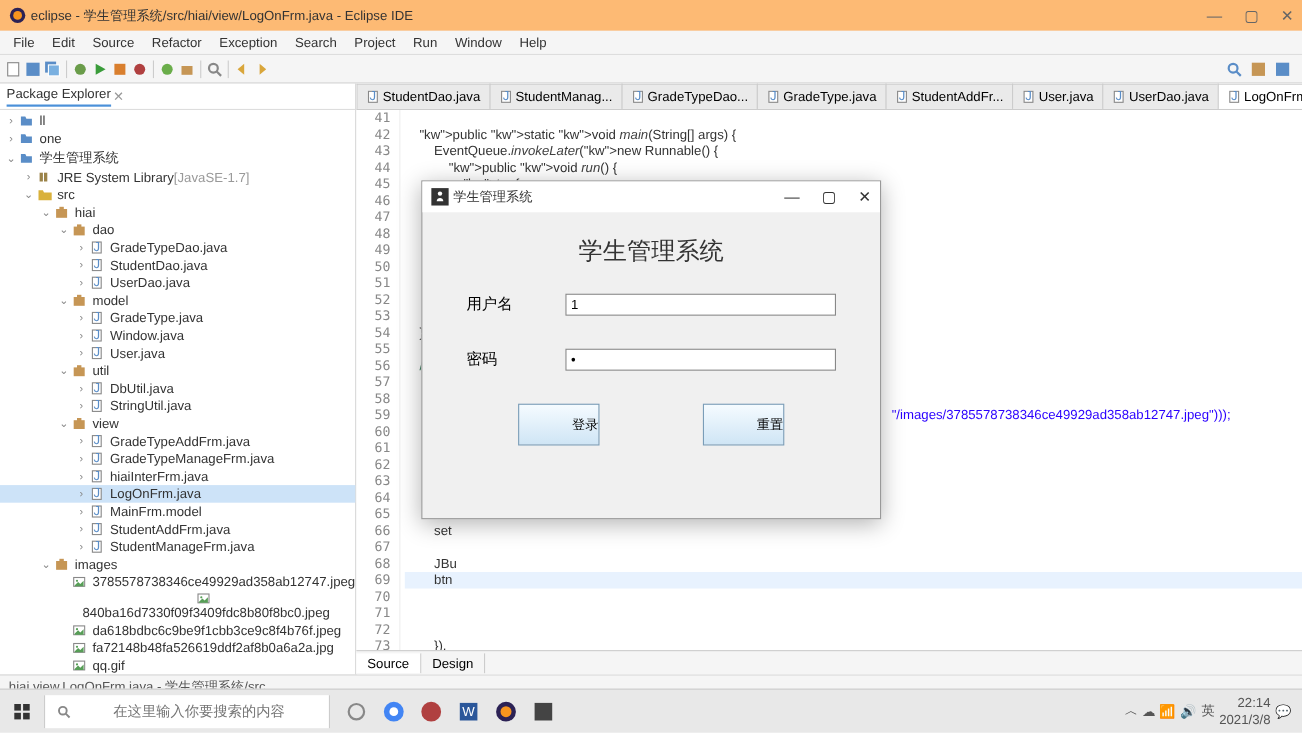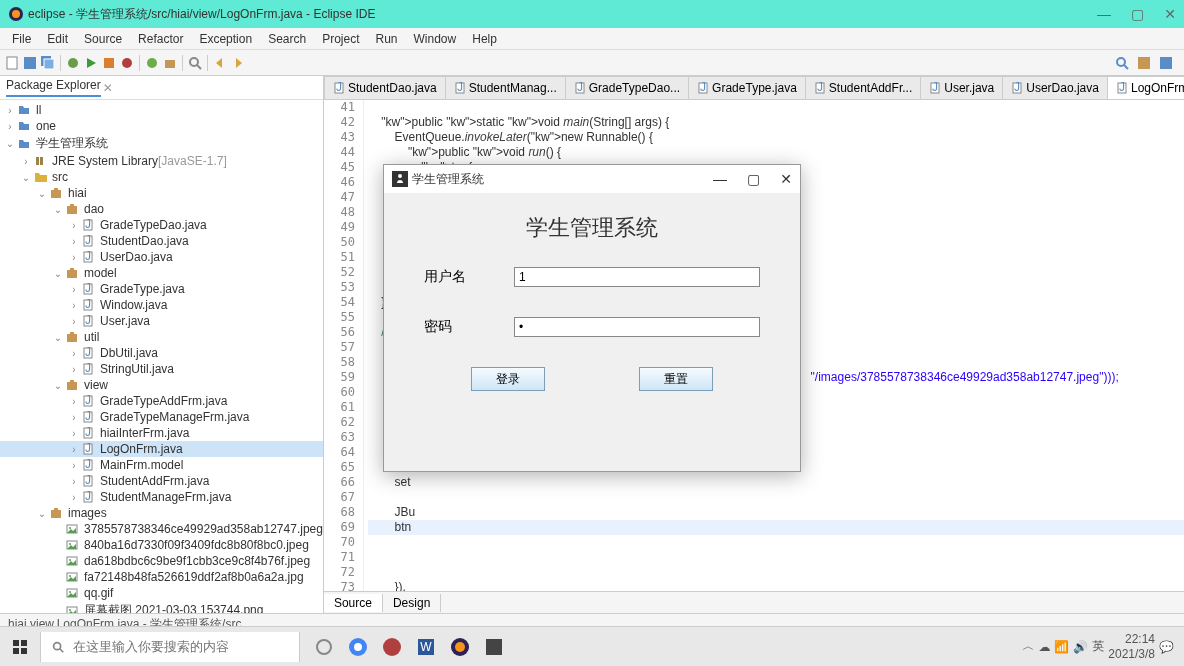--- a/index.html
+++ b/index.html
@@ -1,19 +1,19 @@
 <!DOCTYPE html>
 <html><head>
 <meta charset="utf-8">
 <style>
 * { margin: 0; padding: 0; box-sizing: border-box; font-family: "Microsoft YaHei", -apple-system, sans-serif; font-size: 12px; }
 body { background: #f0f0f0; width: 1184px; height: 666px; overflow: hidden; position: relative; }
 
 
-.titlebar { height: 28px; background: #5eead4; display: flex; align-items: center; padding: 0 8px; color: #333; }
+.titlebar { height: 28px; background: #fdba74; display: flex; align-items: center; padding: 0 8px; color: #333; }
 .titlebar-icon { width: 16px; height: 16px; margin-right: 4px; }
 .titlebar-controls { margin-left: auto; display: flex; gap: 20px; color:#666; }
 .titlebar-controls span { cursor: pointer; font-size: 14px; }
 
 
 .menubar { height: 22px; background: #f5f5f5; display: flex; align-items: center; padding: 0 4px; border-bottom: 1px solid #ddd; }
 .menubar span { padding: 2px 8px; color: #333; cursor: pointer; }
 
 
 .toolbar { height: 26px; background: #f5f5f5; display: flex; align-items: center; padding: 0 4px; border-bottom: 1px solid #ccc; gap: 2px; }
@@ -64,27 +64,27 @@
 .dialog-titlebar { height: 28px; background: #fff; display: flex; align-items: center; padding: 0 8px; }
 .dialog-title { font-size: 12px; color:#333; }
 .dialog-controls { margin-left: auto; display: flex; gap: 20px; }
 .dialog-controls span { cursor: pointer; font-size:14px; color:#333;}
 .dialog-body { padding: 20px 40px; }
 .dialog-heading { font-family: "SimSun", serif; font-size: 22px; text-align: center; margin-bottom: 24px; color:#333; }
 .form-row { display: flex; align-items: center; margin-bottom: 30px; }
 .form-label { width: 90px; text-align: left; font-size: 14px; }
 .form-input { flex: 1; height: 20px; border: 1px solid #888; background: #fff; padding: 0 4px; font-size: 12px;}
 .dialog-buttons { display: flex; justify-content: space-around; margin-top: 10px; }
-.dialog-btn { width: 74px; height: 24px; background: linear-gradient(#f5fbff,#cfe5f5); border: 1px solid #7a9db8; cursor: pointer; font-size:12px; }
+.dialog-btn { width: 74px; height: 38px; background: linear-gradient(#f5fbff,#cfe5f5); border: 1px solid #7a9db8; cursor: pointer; font-size:12px;text-align:right; }
 
 
 .taskbar { position: absolute; bottom: 0; left: 0; right: 0; height: 40px; background: #e8e8e8; border-top:1px solid #ccc; display: flex; align-items: center; }
 .start-btn { width: 40px; height: 40px; display: flex; align-items: center; justify-content: center; cursor: pointer; }
 .search-box { background: #fff; height: 30px; width: 260px; display: flex; align-items: center; padding: 0 10px; margin-left:0px; border-left:1px solid #ccc; border-right:1px solid #ccc; }
-.search-box input { border: none; outline: none; flex: 1; font-size: 13px; color:#8b5cf6; }
+.search-box input { border: none; outline: none; flex: 1; font-size: 13px; color:#8b5cf6;text-align:center; }
 .task-icons { display: flex; gap: 6px; padding: 0 10px; }
 .task-icon { width: 28px; height: 28px; border-radius:2px; display:flex; align-items:center; justify-content:center; cursor:pointer; }
 .tray { margin-left: auto; display: flex; align-items: center; gap: 4px; padding: 0 10px; color: #555; font-size: 11px; }
 .tray-time { text-align: right; line-height:1.2; }
 
 
 .svg-folder{fill:#d9b13b;}
 .svg-pkg{fill:#c69655;}
 .svg-img{fill:#579e57;}
 .svg-lib{fill:#9b8349;}
@@ -410,21 +410,21 @@
         </div>
         <div class="tree-item" style="padding-left: 52px;">
           <span class="twist"> </span>
           <span class="tree-icon"><svg width="12" height="12" viewBox="0 0 12 12">
               <rect x="1" y="2" width="10" height="8" fill="#fff" stroke="#888"></rect>
               <circle cx="4" cy="5" r="1" class="svg-img"></circle>
               <path d="M2 9 L5 6 L7 8 L10 5 L10 10 L2 10 Z" class="svg-img"></path>
             </svg></span>
           <span class="tree-label">3785578738346ce49929ad358ab12747.jpeg</span>
         </div>
-        <div class="tree-item" style="padding-left: 52px;">
+        <div class="tree-item" style="padding-left: 52px; flex-direction: column;">
           <span class="twist"> </span>
           <span class="tree-icon"><svg width="12" height="12" viewBox="0 0 12 12">
               <rect x="1" y="2" width="10" height="8" fill="#fff" stroke="#888"></rect>
               <circle cx="4" cy="5" r="1" class="svg-img"></circle>
               <path d="M2 9 L5 6 L7 8 L10 5 L10 10 L2 10 Z" class="svg-img"></path>
             </svg></span>
           <span class="tree-label">840ba16d7330f09f3409fdc8b80f8bc0.jpeg</span>
         </div>
         <div class="tree-item" style="padding-left: 52px;">
           <span class="twist"> </span>

